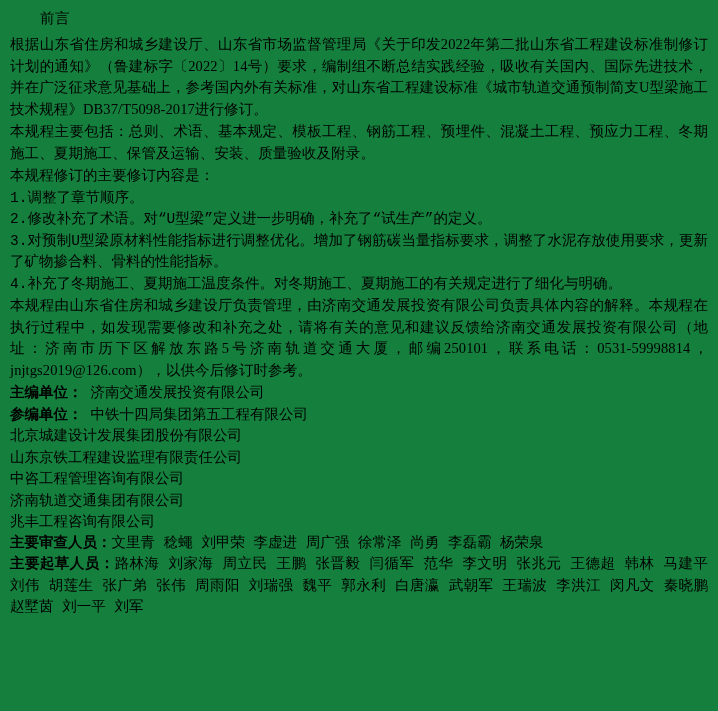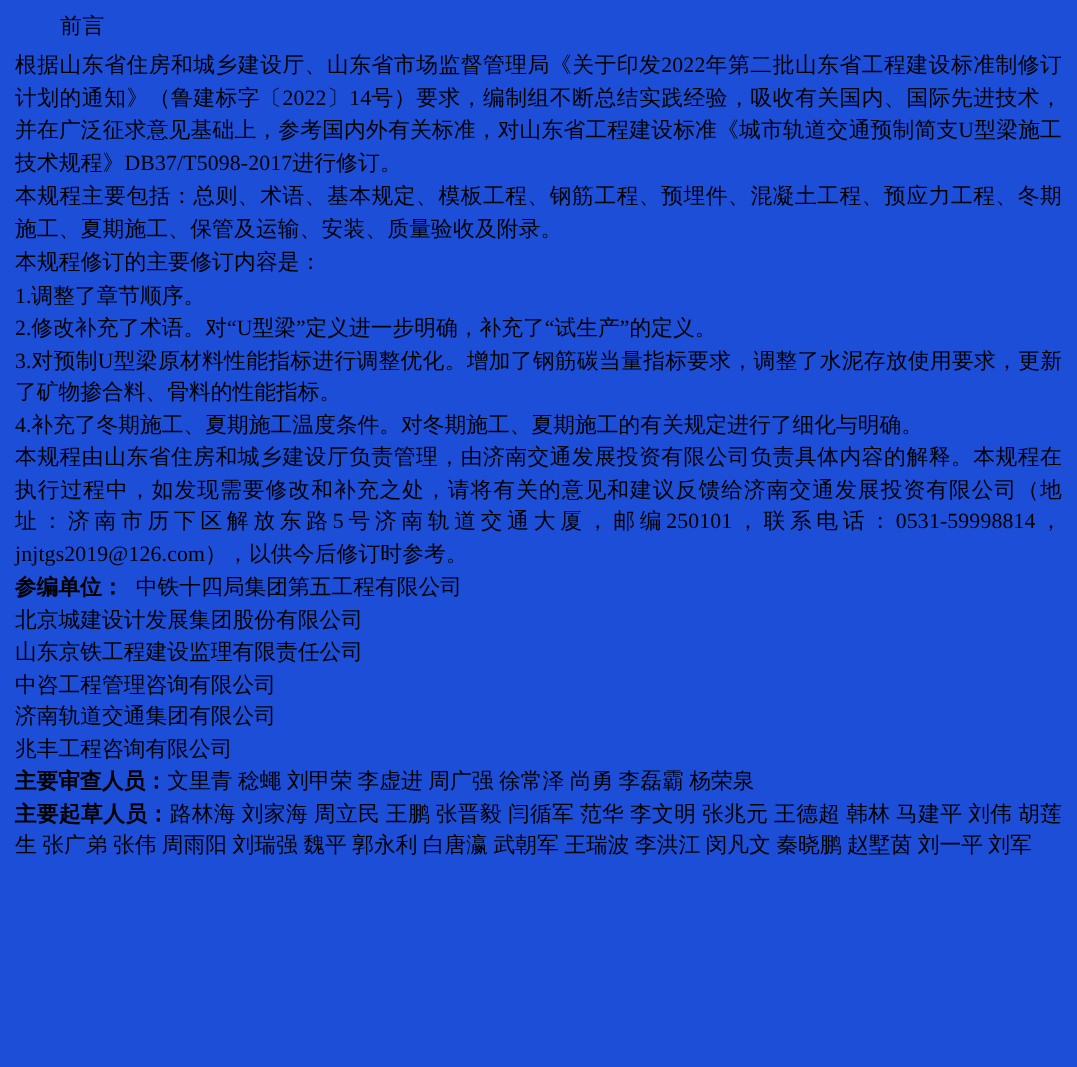--- a/index.html
+++ b/index.html
@@ -12,21 +12,21 @@
     min-height: 711px;
     font-family: "Liberation Serif", "DejaVu Serif", serif;
     color: #000000;
   }
   .page {
     position: relative;
     width: 718px;
     min-height: 711px;
     box-sizing: border-box;
     padding: 8px 10px 6px 10px;
-    background: #1d4ed8;
+    background: #15803d;
   }
   .doc-title {
     font-size: 14.5px;
     line-height: 20px;
     margin: 0 0 6px 30px;
     font-weight: normal;
     letter-spacing: 0.5px;
   }
   .para {
     font-size: 14.5px;
@@ -35,20 +35,21 @@
     text-align: justify;
     text-justify: inter-ideograph;
     letter-spacing: 0.1px;
   }
   .list-line {
     font-size: 14.5px;
     line-height: 21.5px;
     margin: 0;
     text-align: justify;
     text-justify: inter-ideograph;
+    font-family: Liberation Mono, monospace;
   }
   .org-line {
     font-size: 14.5px;
     line-height: 21.5px;
     margin: 0;
   }
   .label {
     font-weight: bold;
   }
   .bold {
@@ -71,20 +72,23 @@
   <p class="para">本规程修订的主要修订内容是：</p>
 
   <p class="list-line">1.调整了章节顺序。</p>
   <p class="list-line">2.修改补充了术语。对“U型梁”定义进一步明确，补充了“试生产”的定义。</p>
   <p class="list-line">3.对预制U型梁原材料性能指标进行调整优化。增加了钢筋碳当量指标要求，调整了水泥存放使用要求，更新了矿物掺合料、骨料的性能指标。</p>
   <p class="list-line">4.补充了冬期施工、夏期施工温度条件。对冬期施工、夏期施工的有关规定进行了细化与明确。</p>
 
   <p class="para">本规程由山东省住房和城乡建设厅负责管理，由济南交通发展投资有限公司负责具体内容的解释。本规程在执行过程中，如发现需要修改和补充之处，请将有关的意见和建议反馈给济南交通发展投资有限公司（地址：济南市历下区解放东路5号济南轨道交通大厦，邮编250101，联系电话：0531-59998814，jnjtgs2019@126.com），以供今后修订时参考。</p>
 
   <p class="org-line">
+    <span class="label">主编单位：</span><span class="sp"></span><span>济南交通发展投资有限公司</span>
+  </p>
+  <p class="org-line">
     <span class="label">参编单位：</span><span class="sp"></span><span>中铁十四局集团第五工程有限公司</span>
   </p>
   <p class="org-line">
     <span>北京城建设计发展集团股份有限公司</span>
   </p>
   <p class="org-line">
     <span>山东京铁工程建设监理有限责任公司</span>
   </p>
   <p class="org-line">
     <span>中咨工程管理咨询有限公司</span>

